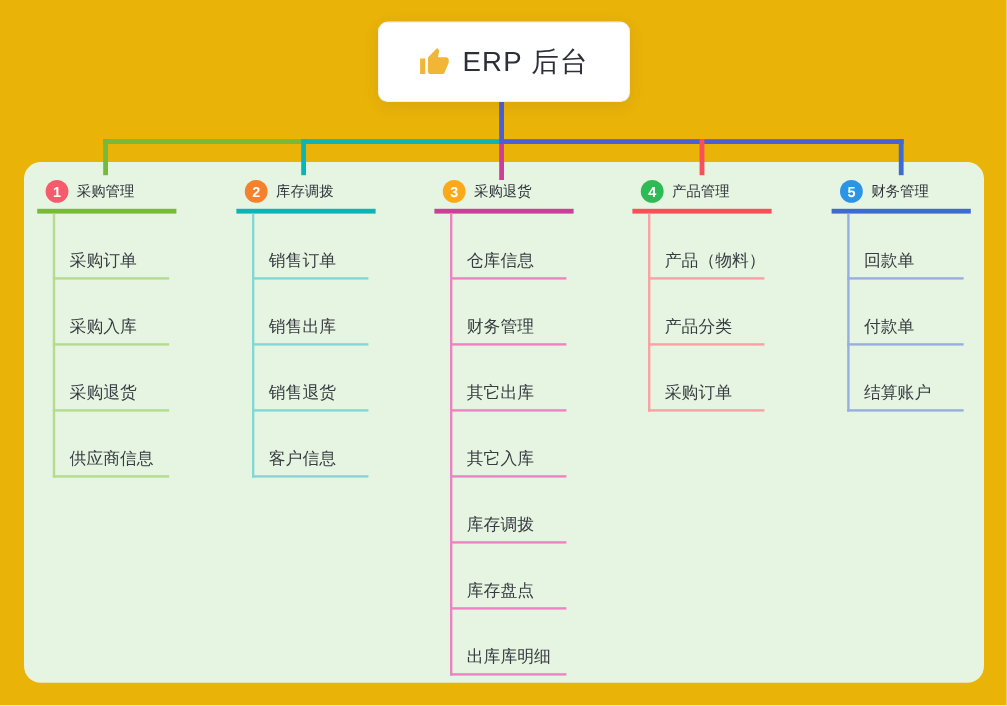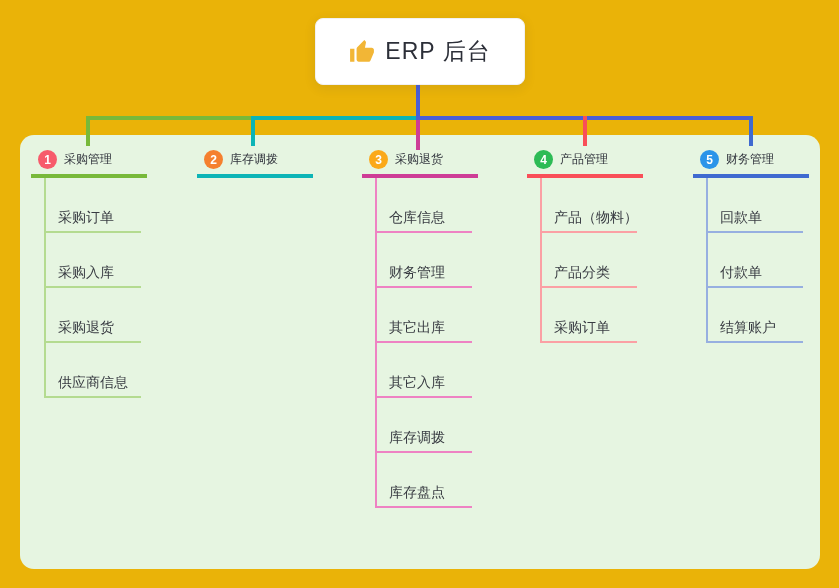--- a/index.html
+++ b/index.html
@@ -111,20 +111,39 @@
         <span class="child-line"></span>
       </div>
     </div>
   </div>
 
   <div class="col b2">
     <div class="branch-header">
       <span class="badge">2</span>
       <span class="branch-label">库存调拨</span>
     </div>
+    <div class="children">
+      <span class="vline"></span>
+      <div class="child-row">
+        <span class="child-label">销售订单</span>
+        <span class="child-line"></span>
+      </div>
+      <div class="child-row">
+        <span class="child-label">销售出库</span>
+        <span class="child-line"></span>
+      </div>
+      <div class="child-row">
+        <span class="child-label">销售退货</span>
+        <span class="child-line"></span>
+      </div>
+      <div class="child-row">
+        <span class="child-label">客户信息</span>
+        <span class="child-line"></span>
+      </div>
+    </div>
   </div>
 
   <div class="col b3">
     <div class="branch-header">
       <span class="badge">3</span>
       <span class="branch-label">采购退货</span>
     </div>
     <div class="children">
       <span class="vline"></span>
       <div class="child-row">
@@ -144,20 +163,24 @@
         <span class="child-line"></span>
       </div>
       <div class="child-row">
         <span class="child-label">库存调拨</span>
         <span class="child-line"></span>
       </div>
       <div class="child-row">
         <span class="child-label">库存盘点</span>
         <span class="child-line"></span>
       </div>
+      <div class="child-row">
+        <span class="child-label">出库库明细</span>
+        <span class="child-line"></span>
+      </div>
     </div>
   </div>
 
   <div class="col b4">
     <div class="branch-header">
       <span class="badge">4</span>
       <span class="branch-label">产品管理</span>
     </div>
     <div class="children">
       <span class="vline"></span>

